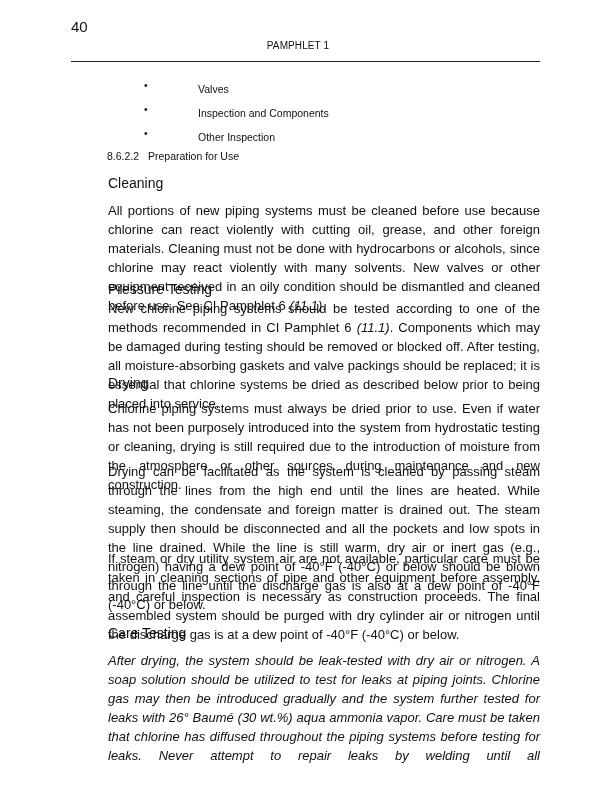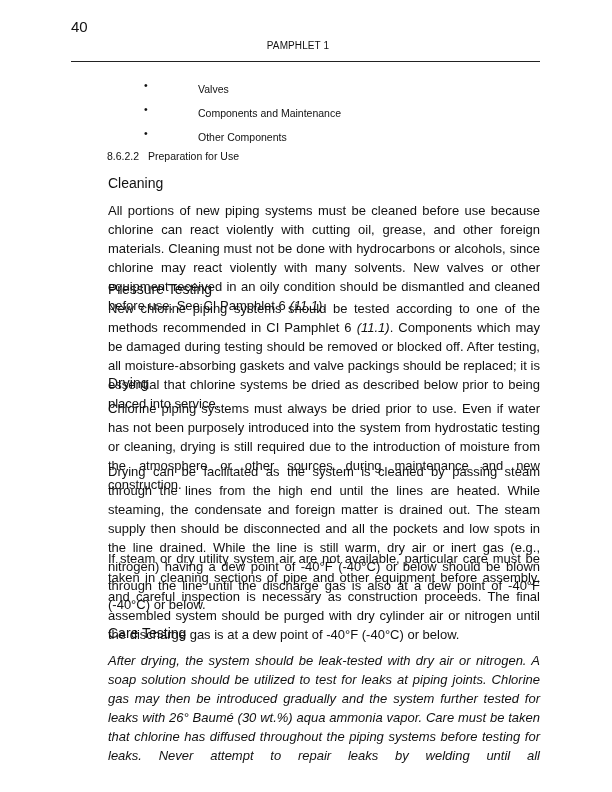--- a/index.html
+++ b/index.html
@@ -27,25 +27,25 @@
 <div class="running-head">PAMPHLET 1</div>
 <div class="rule"></div>
 
 <ul class="bullets">
   <li>
     <span class="dot">•</span>
     <span class="txt">Valves</span>
   </li>
   <li>
     <span class="dot">•</span>
-    <span class="txt">Components and Maintenance</span>
+    <span class="txt">Inspection and Components</span>
   </li>
   <li>
     <span class="dot">•</span>
-    <span class="txt">Other Components</span>
+    <span class="txt">Other Inspection</span>
   </li>
 </ul>
 
 <div class="section">
   <span class="num">8.6.2.2</span><span>Preparation for Use</span>
 </div>
 
 <div class="subhead" style="top:175px">Cleaning</div>
 <div class="para" style="top:201px"><span>All portions of new piping systems must be cleaned before use because chlorine can react violently with cutting oil, grease, and other foreign materials. Cleaning must not be done with hydrocarbons or alcohols, since chlorine may react violently with many solvents. New valves or other equipment received in an oily condition should be dismantled and cleaned before use. See CI Pamphlet 6 </span><em>(11.1)</em><span>.</span></div>
 

